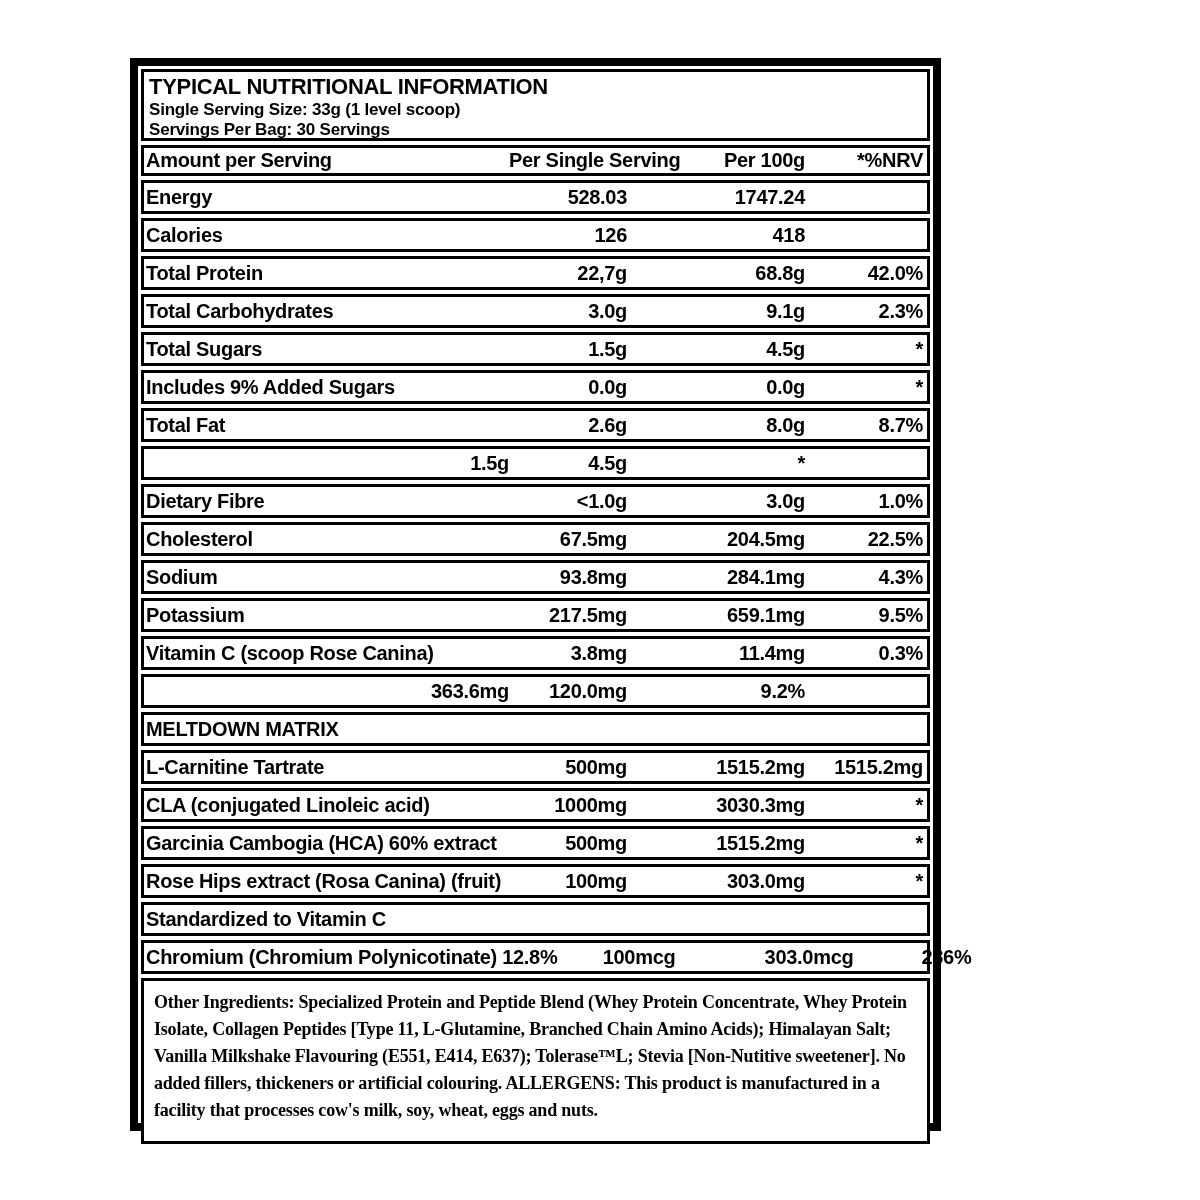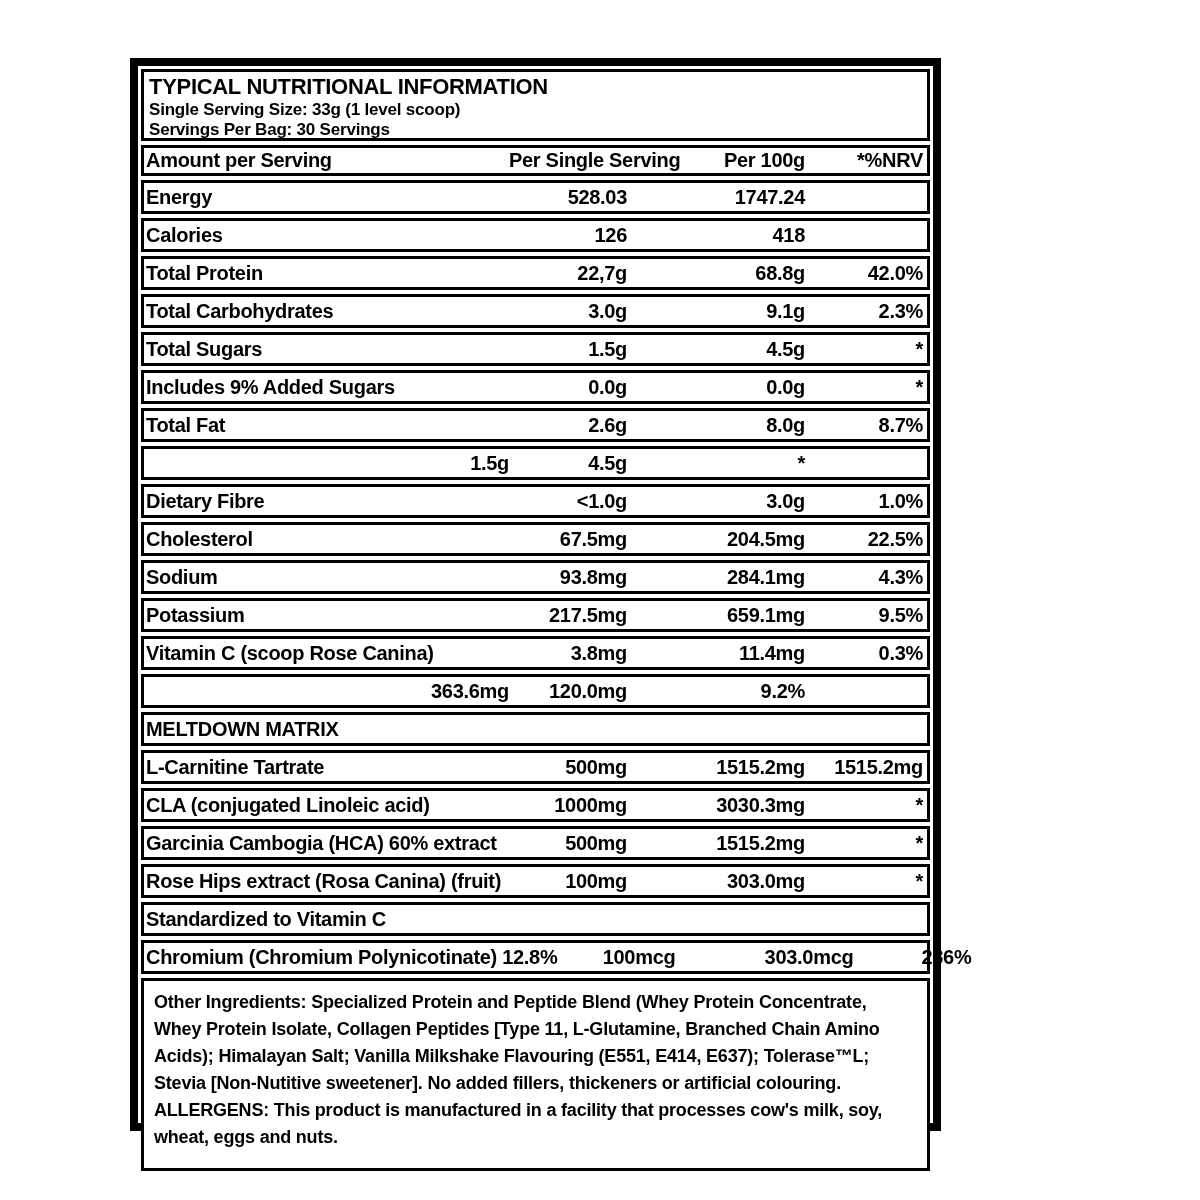--- a/index.html
+++ b/index.html
@@ -72,20 +72,21 @@
   }
   .row .cell.num {
     text-align: right;
   }
   .header-row {
     height: 31px;
   }
   .footer-block {
     flex: 1 1 auto;
     padding: 8px 12px 17px 10px;
+    font-family: Liberation Serif, serif;
   }
   .footer-block .ingredients {
     font-size: 18px;
     font-weight: bold;
     letter-spacing: -0.2px;
     line-height: 27px;
     margin: 0;
   }
 </style>
 </head>

